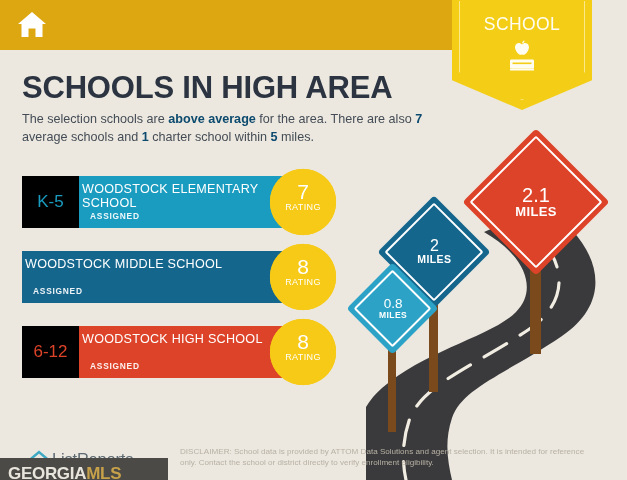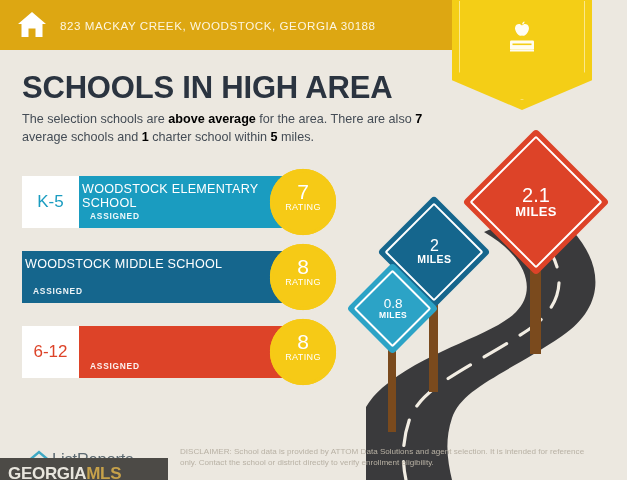--- a/index.html
+++ b/index.html
@@ -49,33 +49,33 @@
   
   #page-title{
     position:absolute; left:22px; top:70px;
     font-size:31px; font-weight:bold; color:#2b3440;
     letter-spacing:-.2px;
   }
   #subtitle{
     position:absolute; left:22px; top:111px; width:418px;
     font-size:12.6px; line-height:17.5px; color:#444c55;
   }
-  .hl{ color:#000000; font-weight:bold; }
+  .hl{ color:#0c4a6e; font-weight:bold; }
 
   
   .school-row{
     position:absolute; left:22px; width:268px; height:52px;
     display:flex;
   }
   #school-row-0{ top:176px; }
   #school-row-1{ top:251px; }
   #school-row-2{ top:326px; }
 
   .grade-box{
-    width:57px; background:#ffffff;
+    width:57px; background:#000000;
     display:flex; align-items:center; justify-content:center;
     font-size:17px; font-weight:500;
   }
   .bar{
     flex:1; position:relative; padding:6px 0 0 3px; overflow:hidden;
   }
   .school-name{
     color:#fff; font-size:12.6px; line-height:14.3px;
     letter-spacing:.25px; font-weight:500;
   }
@@ -147,26 +147,26 @@
   #gmls-georgia{ color:#e8e5dd; }
   #gmls-mls{ color:#c6a14a; }
 </style>
 </head>
 <body>
 
 <div id="header-bar">
   <svg id="house-icon" viewBox="0 0 30 28">
     <path d="M15 1 L29 13 L25.5 13 L25.5 26 L18.5 26 L18.5 17.5 L11.5 17.5 L11.5 26 L4.5 26 L4.5 13 L1 13 Z" fill="#ffffff"></path>
   </svg>
-  <span id="address-text">823 MACKAY CREEK, WOODSTOCK, GEORGIA 30188</span>
 </div>
 
 <div id="school-report-banner">
   <div id="banner-inner-border"></div>
   <div id="banner-title">
+    <div>SCHOOL</div>
   </div>
   <svg id="apple-book-icon" width="44" height="36" viewBox="0 0 44 36">
     <path d="M22 7.5 c-1.2-1.6-3.4-2.1-5.1-1 -1.7 1.1-2.3 3.4-1.6 5.6 .8 2.6 2.9 5.2 4.6 5.6 .9 .2 1.5-.2 2.1-.2 .6 0 1.2 .4 2.1 .2 1.7-.4 3.8-3 4.6-5.6 .7-2.2 .1-4.5-1.6-5.6 -1.7-1.1-3.9-.6-5.1 1z" fill="#fffdf2"></path>
     <path d="M22 6.4 c.2-1.4 1.2-2.5 2.5-2.8 .2 1.5-.8 2.7-2.5 2.8z" fill="#fffdf2"></path>
     <rect x="10" y="22.5" width="24" height="9" rx="1.2" fill="#fffdf2"></rect>
     <rect x="12.5" y="25.5" width="19" height="1.6" fill="#f4ce16"></rect>
     <rect x="10" y="31.5" width="24" height="2" fill="#fffdf2"></rect>
   </svg>
 </div>
 
@@ -253,20 +253,21 @@
     <span class="rating-num">8</span>
     <span class="rating-lbl">RATING</span>
   </div>
 </div>
 
 <div class="school-row" id="school-row-2">
   <div class="grade-box">
     <span style="color: rgb(221, 67, 40);">6-12</span>
   </div>
   <div class="bar" style="background: rgb(221, 67, 40);">
+    <div class="school-name">WOODSTOCK HIGH SCHOOL</div>
     <div class="assigned">ASSIGNED</div>
   </div>
   <div class="rating-badge">
     <div class="burst">
         <i style="transform: rotate(0deg);"></i>
         <i style="transform: rotate(7.5deg);"></i>
         <i style="transform: rotate(15deg);"></i>
         <i style="transform: rotate(22.5deg);"></i>
         <i style="transform: rotate(30deg);"></i>
         <i style="transform: rotate(37.5deg);"></i>

